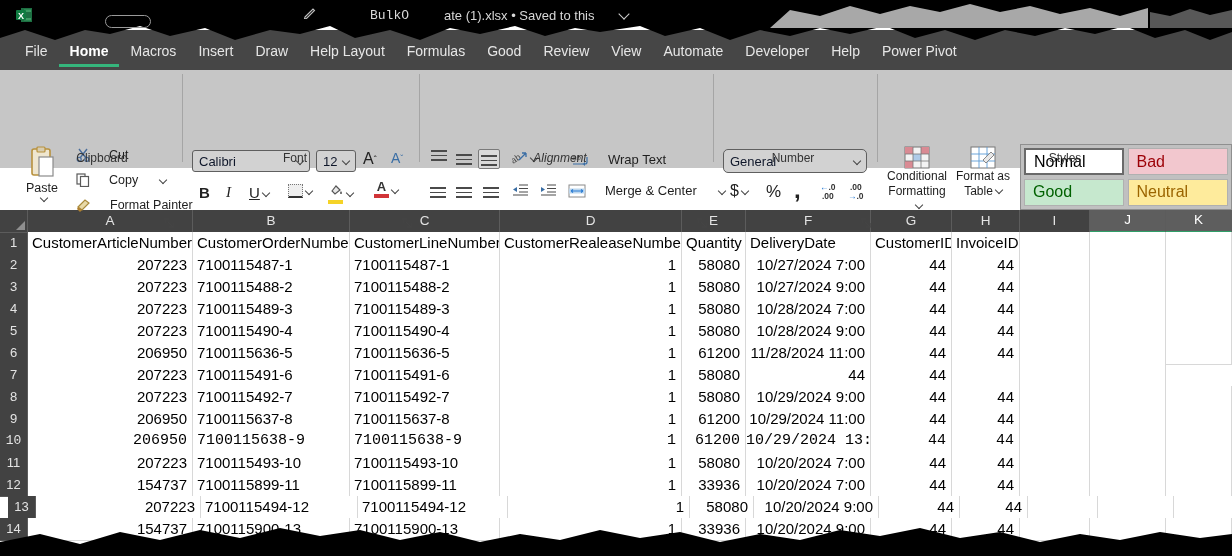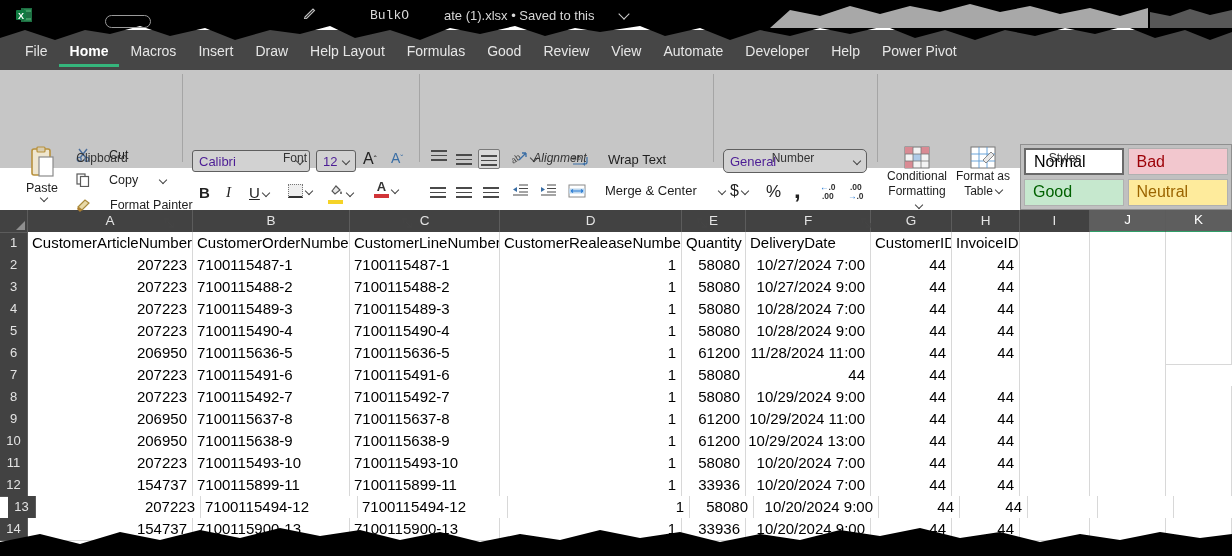--- a/index.html
+++ b/index.html
@@ -24,21 +24,21 @@
   .tab { color:#e6e6e6; font-size:14px; padding:9px 11px 8px 11px; cursor:default; white-space:nowrap; }
   .tab.active { color:#fff; font-weight:bold; border-bottom:3px solid #35b57c; padding-bottom:5px; }
 
   
   .ribbon { position:absolute; left:0; top:70px; width:1232px; height:98px; background:#c6c6c6; z-index:5; color:#222; }
   .rsep { position:absolute; top:4px; height:88px; width:1px; background:#a5a5a5; }
   .grp-label { position:absolute; bottom:3px; font-size:12px; color:#333; text-align:center; }
   .launcher { position:absolute; }
   .small-btn { position:absolute; display:flex; align-items:center; gap:19px; font-size:12.5px; color:#1e1e1e; white-space:nowrap; }
   .chv { display:inline-block; width:6px; height:6px; border-right:1.4px solid #444; border-bottom:1.4px solid #444; transform:rotate(45deg); margin-left:3px; vertical-align:2px; flex:none; }
-  .combo { position:absolute; background:#d2d2d2; border:1px solid #5f5f5f; border-radius:3px; display:flex; align-items:center; justify-content:space-between; font-size:13px; color:#4c1d95; padding:0 6px; }
+  .combo { position:absolute; background:#d2d2d2; border:1px solid #5f5f5f; border-radius:3px; display:flex; align-items:center; justify-content:space-between; font-size:13px; color:#0f172a; padding:0 6px; }
   .paste-btn { position:absolute; left:22px; top:76px; width:40px; height:70px; display:flex; flex-direction:column; align-items:center; font-size:12.5px; color:#1e1e1e; }
   .icon-btn { position:absolute; display:flex; align-items:center; font-size:15px; color:#222; }
   .bold-b { font-weight:bold; font-size:15px; }
   .ital-i { font-style:italic; font-family:"Liberation Serif", serif; font-size:15px; }
   .und-u { text-decoration:underline; font-size:15px; }
   .hlines { display:inline-block; width:16px; height:11px; background:repeating-linear-gradient(#4a4a4a 0 1.6px, transparent 1.6px 4.6px); }
   .valign-box { position:absolute; width:22px; height:20px; display:flex; align-items:center; justify-content:center; }
   .valign-box.sel { border:1px solid #7a7a7a; background:#dadada; border-radius:2px; }
   .color-bar { display:block; height:4px; width:15px; margin-top:1px; }
   .dec-btn { position:absolute; font-size:8.5px; line-height:9px; color:#333; text-align:center; font-weight:bold; }
@@ -438,21 +438,21 @@
           <div class="cell al-l">7100115637-8</div>
           <div class="cell al-r">1</div>
           <div class="cell al-r">61200</div>
           <div class="cell al-r">10/29/2024 11:00</div>
           <div class="cell al-r">44</div>
           <div class="cell al-r">44</div>
           <div class="cell al-l"></div>
           <div class="cell al-l"></div>
           <div class="cell al-l"></div>
         </div>
-        <div class="grow" style="grid-template-columns: 28px 165px 157px 150px 182px 64px 125px 81px 68px 70px 76px 66px;">
+        <div class="grow" style="grid-template-columns: 28px 165px 157px 150px 182px 64px 125px 81px 68px 70px 76px 66px; font-family: Liberation Mono, monospace;">
           <div class="rowhead">10</div>
           <div class="cell al-r">206950</div>
           <div class="cell al-l">7100115638-9</div>
           <div class="cell al-l">7100115638-9</div>
           <div class="cell al-r">1</div>
           <div class="cell al-r">61200</div>
           <div class="cell al-r">10/29/2024 13:00</div>
           <div class="cell al-r">44</div>
           <div class="cell al-r">44</div>
           <div class="cell al-l"></div>

